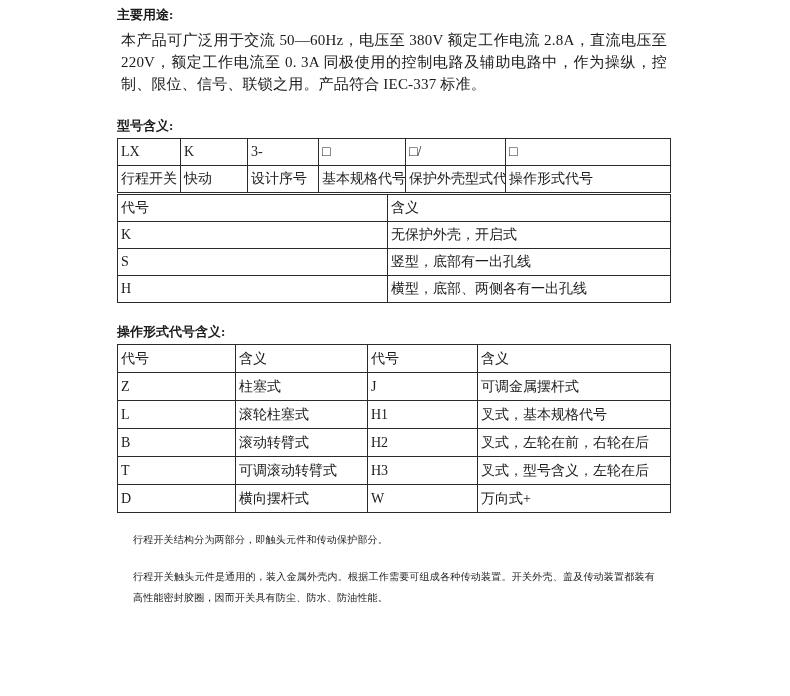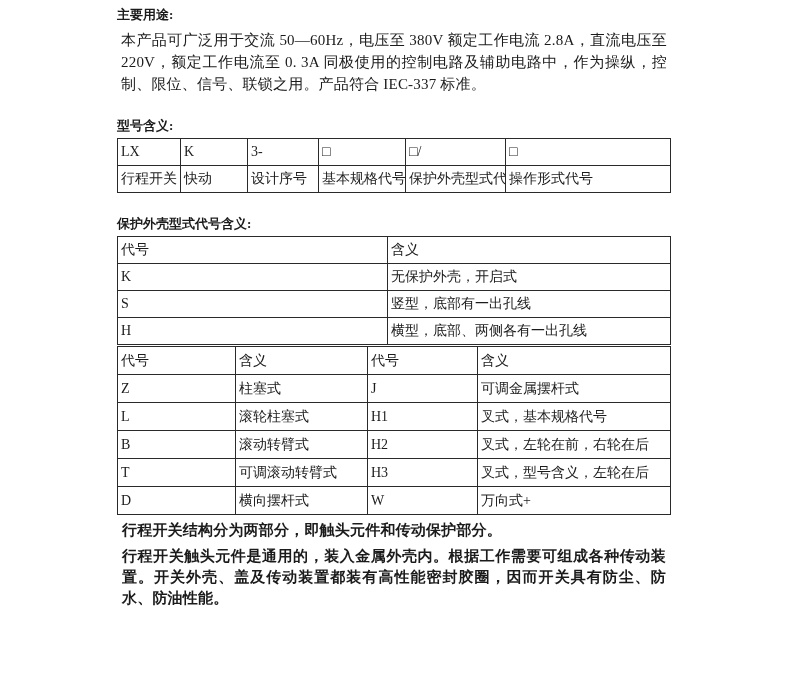--- a/index.html
+++ b/index.html
@@ -29,26 +29,25 @@
   .gap-lg { margin-top: 21px; }
   .gap-md { margin-top: 19px; }
   .para {
     font-size: 15px;
     line-height: 22px;
     margin: 4px;
     text-align: justify;
     letter-spacing: 0.2px;
   }
   .para-tight {
-    font-size: 15px;
+    font-size: 10px;
     line-height: 21px;
-    margin: 5px;
+    margin: 16px;
     text-align: justify;
     letter-spacing: 0.2px;
-    font-weight: bold;
   }
   table {
     border-collapse: collapse;
     width: 100%;
     table-layout: fixed;
     font-size: 14px;
     margin-top: 1px;
   }
   td {
     border: 1px solid #2a2a2a;
@@ -92,21 +91,20 @@
       <td>行程开关</td>
       <td>快动</td>
       <td>设计序号</td>
       <td>基本规格代号</td>
       <td>保护外壳型式代号</td>
       <td>操作形式代号</td>
     </tr>
   </tbody>
     </table>
 
-  <div class="heading gap-lg">保护外壳型式代号含义:</div>
   <table class="t2">
     <colgroup>
       <col style="width:270px">
         <col>
     </colgroup>
     <tbody>
         <tr>
       <td>代号</td>
       <td>含义</td>
     </tr>
@@ -118,20 +116,21 @@
       <td>S</td>
       <td>竖型，底部有一出孔线</td>
     </tr>
     <tr>
       <td>H</td>
       <td>横型，底部、两侧各有一出孔线</td>
     </tr>
   </tbody>
     </table>
 
+  <div class="heading gap-md">操作形式代号含义:</div>
   <table class="t3">
     <colgroup>
       <col style="width:118px">
         <col style="width:132px">
         <col style="width:110px">
         <col>
     </colgroup>
     <tbody>
         <tr>
       <td>代号</td>

